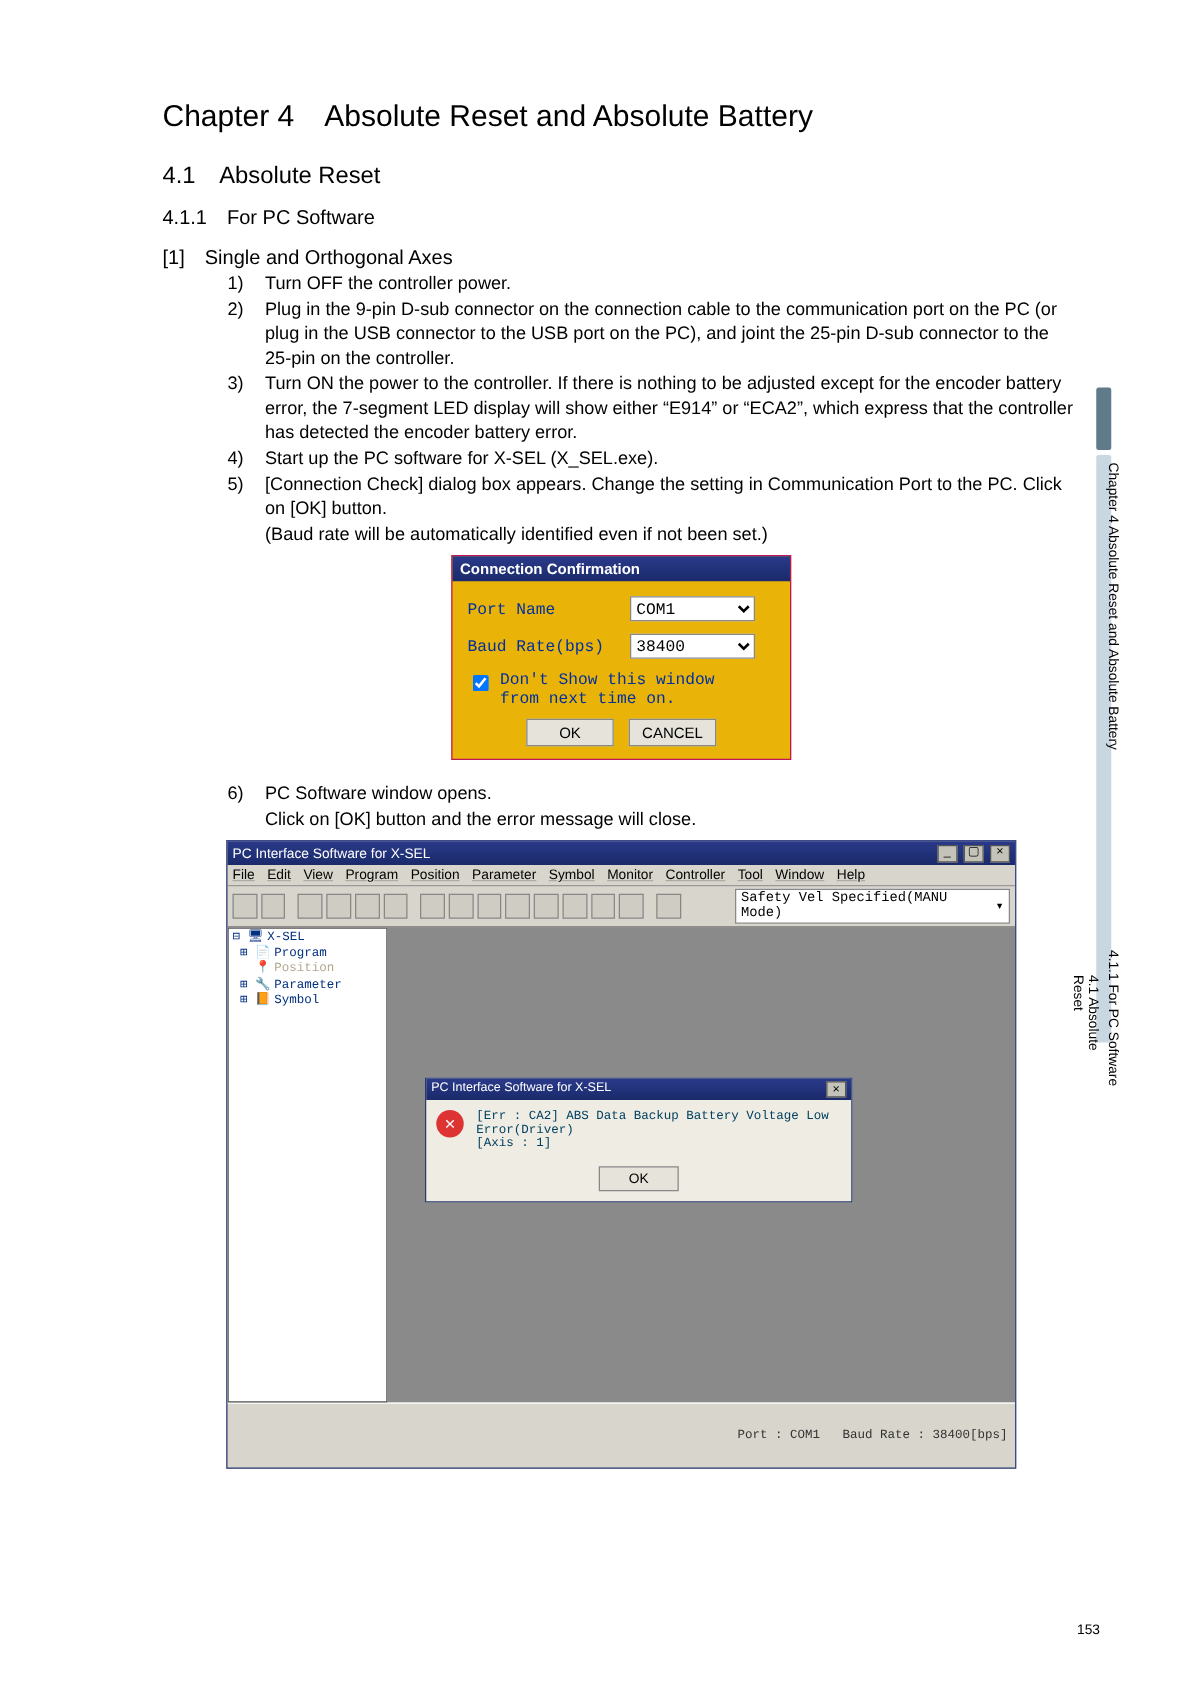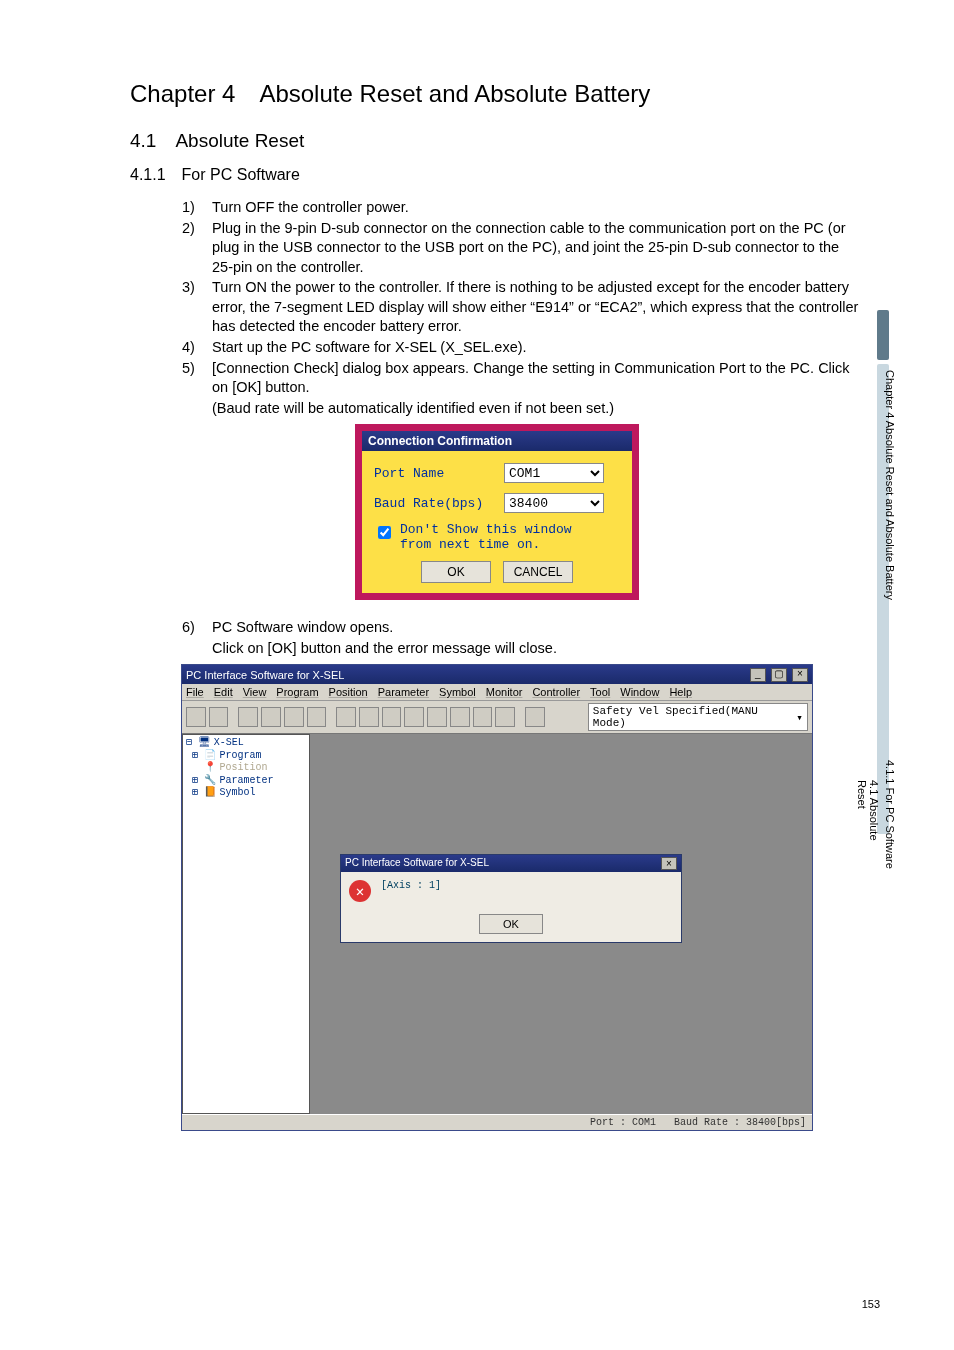--- a/index.html
+++ b/index.html
@@ -100,22 +100,22 @@
     writing-mode: vertical-rl;
     font-size: 11px;
     position: absolute;
     right: -2px;
   }
 
   
   .dlg1 {
     width: 270px;
     margin: 6px auto 0 auto;
-    border: 7px solid #be185d;
-    background: #fde047;
+    border: 1px solid #be185d;
+    background: #eab308;
     font-family: "Courier New", monospace;
     font-size: 13px;
   }
   .dlg1 .titlebar {
     background: linear-gradient(#2a3a8a,#1a2a6a);
     color: #fff;
     padding: 3px 6px;
     font-family: Arial, sans-serif;
     font-weight: bold;
     font-size: 12px;
@@ -217,37 +217,38 @@
     display:flex; align-items:center; justify-content:center; font-weight:bold; font-size:14px;
     flex-shrink:0;
   }
   .appwin .errdlg .ebtn {
     display:flex; justify-content:center; padding:4px 0 8px;
   }
   .appwin .errdlg button {
     width:64px; height:20px; background:#e6e3da; border:1px solid #888; font-size:11px;
   }
   .appwin .status {
-    background:#d8d5cc; border-top:1px solid #fff; padding:2px 6px; display:flex; justify-content:flex-end; gap:18px;
+    background:#d8d5cc; border-top:1px solid #fff; padding:20px 6px; display:flex; justify-content:flex-end; gap:18px;
     font-family:"Courier New",monospace; font-size:10px; color:#333;
   }
 
   .page-num {
     position:absolute; bottom:40px; right:74px; font-size:11px;
   }
 </style>
 </head>
 <body>
 
 <div class="page">
 
 
   <h1 class="chapter">Chapter 4 Absolute Reset and Absolute Battery</h1>
   <h2 class="section">4.1 Absolute Reset</h2>
   <h3 class="subsection">4.1.1 For PC Software</h3>
+  <h4 class="subsub">[1] Single and Orthogonal Axes</h4>
 
   <div class="steps">
     <div class="step">
         <span class="num">1)</span>
         <span class="body">Turn OFF the controller power.</span>
       </div>
     <div class="step">
         <span class="num">2)</span>
         <span class="body">Plug in the 9-pin D-sub connector on the connection cable to the communication port on the PC (or plug in the USB connector to the USB port on the PC), and joint the 25-pin D-sub connector to the 25-pin on the controller.</span>
       </div>
@@ -360,20 +361,21 @@
       </div>
       <div class="workspace">
         <div class="errdlg">
           <div class="etitle">
             <span>PC Interface Software for X-SEL</span>
             <span style="background:#c4c3ba;color:#000;width:14px;text-align:center;border:1px solid #555;">×</span>
           </div>
           <div class="ebody">
             <div class="xicon">✕</div>
             <div>
+              <div>[Err : CA2] ABS Data Backup Battery Voltage Low Error(Driver)</div>
               <div>[Axis :   1]</div>
             </div>
           </div>
           <div class="ebtn">
             <button>OK</button>
           </div>
         </div>
       </div>
     </div>
     <div class="status">

